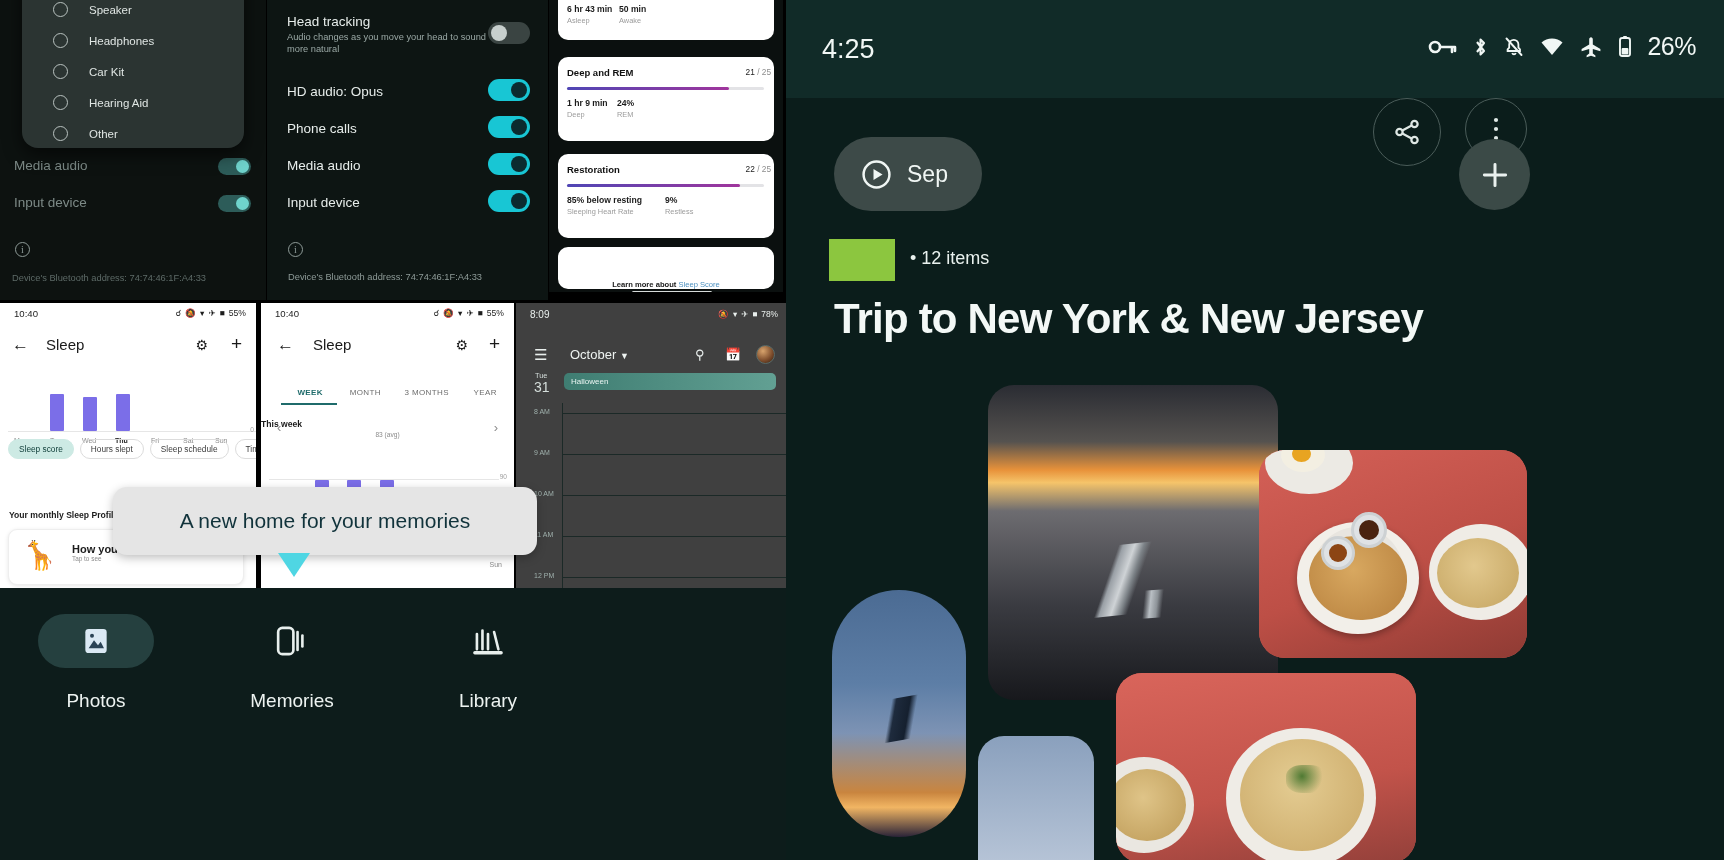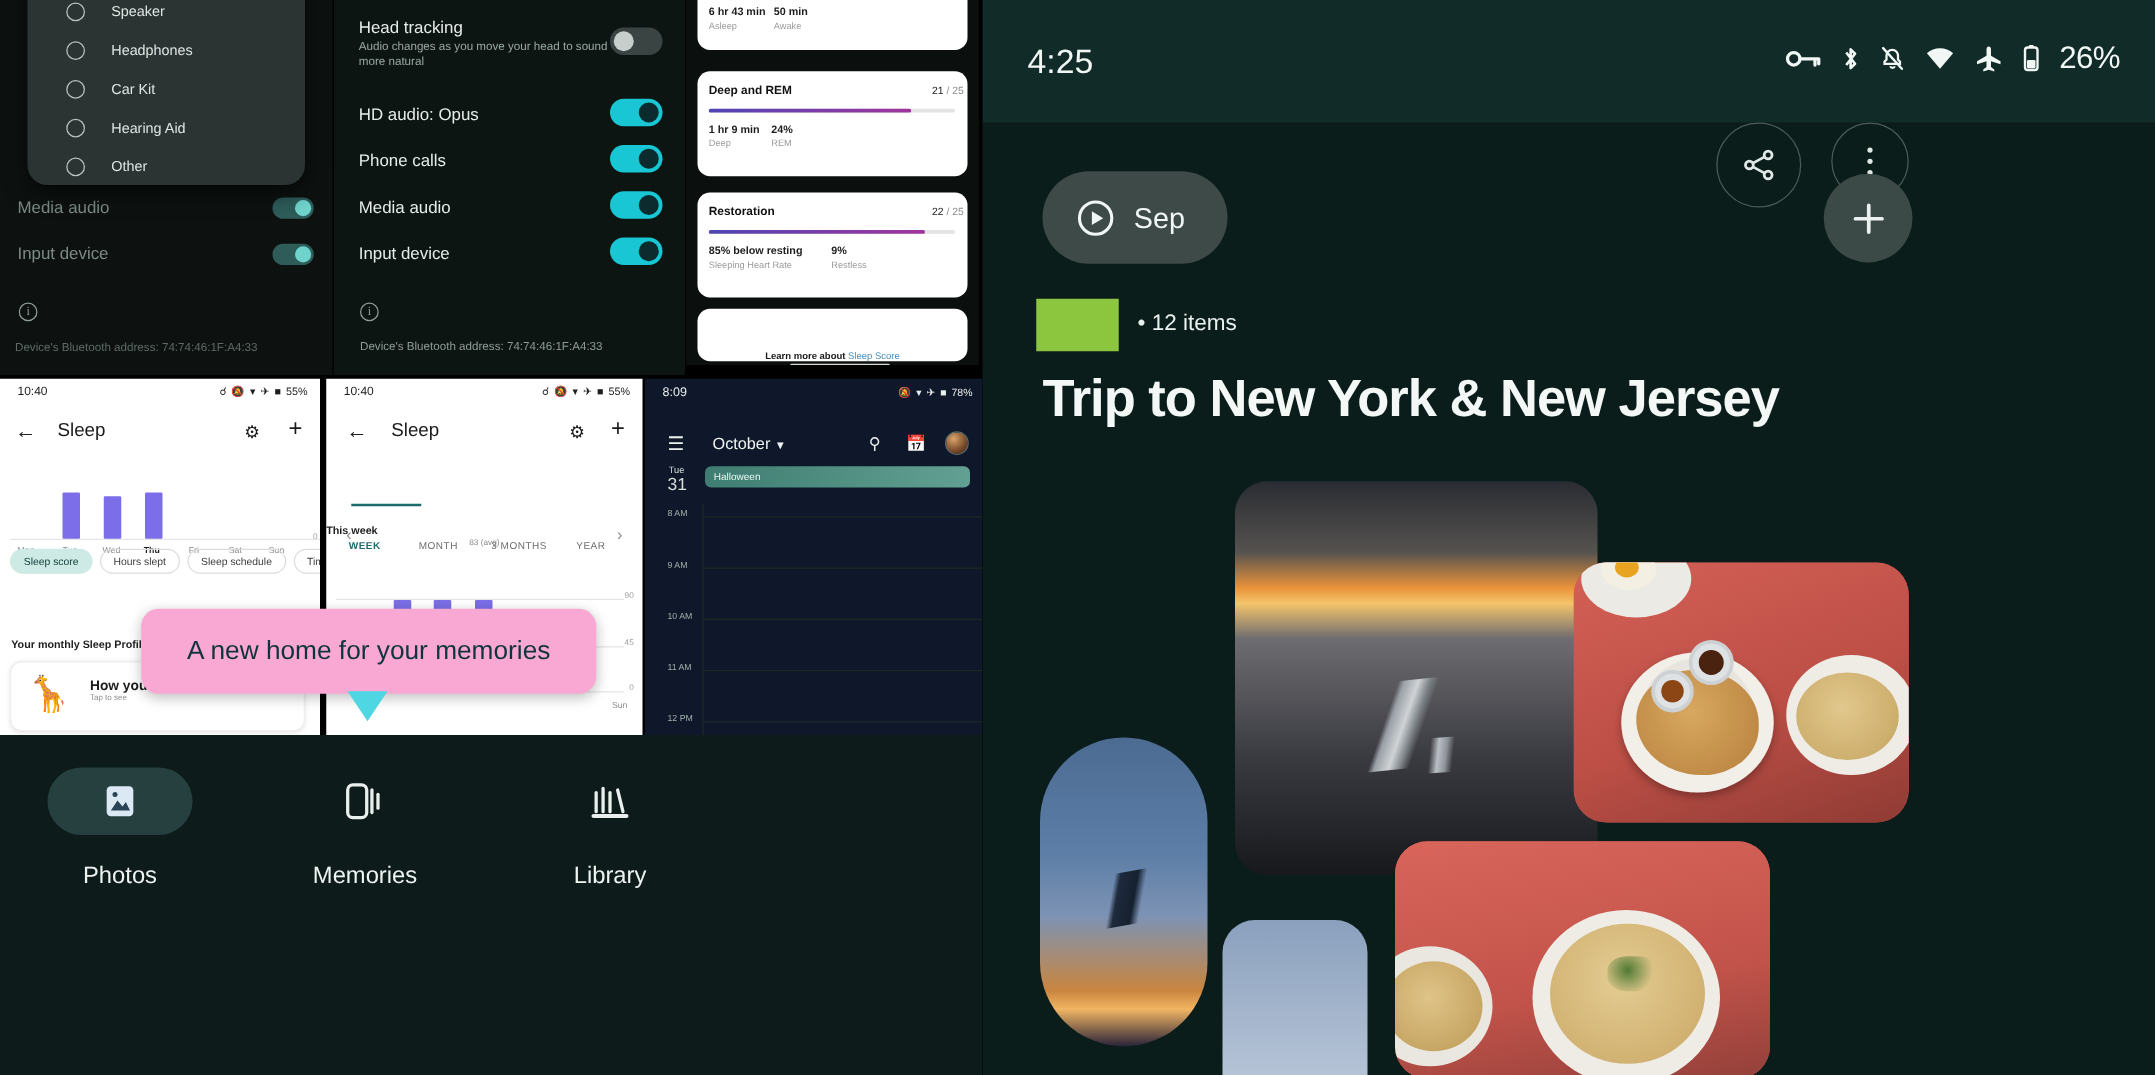--- a/index.html
+++ b/index.html
@@ -50,21 +50,21 @@
   .cSml { position:absolute; color:#9b9b9b; font-size:7.4px;}
   #learnMore { position:absolute; left:0; top:280px; width:234px; text-align:center; font-size:7.6px; color:#1a1a1a; font-weight:bold;}
   #learnMore .lnk { color:#4b8fbf; font-weight:normal;}
   #homeBar { position:absolute; left:83px; top:291px; width:80px; height:3px; border-radius:2px; background:#d6dad9;}
 
   
   #panelD { position:absolute; left:0; top:303px; width:256px; height:285px; background:#fff; overflow:hidden;}
   
   #panelE { position:absolute; left:261px; top:303px; width:253px; height:285px; background:#fff; overflow:hidden;}
   
-  #panelF { position:absolute; left:516px; top:303px; width:270px; height:285px; background:#0f172a; overflow:hidden;}
+  #panelF { position:absolute; left:516px; top:303px; width:270px; height:285px; background:#404040; overflow:hidden;}
 
   .statusBarW { position:absolute; left:0; top:0; width:100%; height:24px; }
   .sbTimeW { position:absolute; left:14px; top:5px; font-size:9.6px; color:#1d1d1d; }
   .sbIconsW { position:absolute; right:10px; top:5px; font-size:8.6px; color:#1d1d1d; display:flex; align-items:center; gap:4px;}
   .appbarW { position:absolute; left:0; width:100%; height:38px; }
   .backArrow { position:absolute; font-size:17px; color:#202020; }
   .appTitleW { position:absolute; font-size:15px; color:#1a1a1a; font-weight:500;}
   .gear { position:absolute; font-size:14px; color:#1a1a1a;}
   .plus { position:absolute; font-size:19px; color:#1a1a1a; font-weight:300;}
 
@@ -74,21 +74,21 @@
   .axisLine { position:absolute; height:1px; background:#e6e6e6;}
   .chipRow { position:absolute; display:flex; gap:6px; }
   .chip { border:1px solid #dcdcdc; border-radius:13px; padding:4px 10px; font-size:8.3px; color:#3c3c3c; white-space:nowrap;}
   .chip.sel { background:#cdeae4; border-color:#cdeae4; color:#13413c;}
   .sectTtl { position:absolute; font-size:8.6px; font-weight:bold; color:#1d1d1d;}
   .profCard { position:absolute; background:#fff; border:1px solid #eee; border-radius:9px; box-shadow:0 1px 4px rgba(0,0,0,.10);}
   .profTtl { position:absolute; font-size:11px; font-weight:bold; color:#1c1c1c;}
   .profSub { position:absolute; font-size:6.4px; color:#8d8d8d;}
 
   .tabBar { position:absolute; display:flex; }
-  .tabItem { font-size:8px; color:#6d6d6d; letter-spacing:.4px; text-align:left;margin-top:44px;}
+  .tabItem { font-size:8px; color:#6d6d6d; letter-spacing:.4px; text-align:right;}
   .tabItem.act { color:#1f6b6b; font-weight:bold;}
   .tabUnd { position:absolute; height:2.2px; background:#1f6b6b;}
   .wkTtl { position:absolute; width:100%; text-align:left; font-size:8.6px; font-weight:bold; color:#1b1b1b;}
   .wkSub { position:absolute; width:100%; text-align:center; font-size:6.6px; color:#8b8b8b;}
   .chev { position:absolute; font-size:13px; color:#8d8d8d;}
   .yLbl { position:absolute; font-size:6.6px; color:#a0a0a0; }
 
   
   .sbTimeD { position:absolute; left:14px; top:6px; font-size:10px; color:#e9efed;}
   .sbIconsD { position:absolute; right:8px; top:6px; font-size:8.4px; color:#e9efed; display:flex; align-items:center; gap:4px;}
@@ -98,22 +98,22 @@
   .avatarC { position:absolute; width:19px;height:19px;border-radius:50%;
             background:radial-gradient(circle at 35% 30%, #d8a36c, #7a4a2a 60%, #2b1c12);
             border:1.4px solid #5a6b68;}
   .calDayN { position:absolute; color:#d5dedb; }
   .evtChip { position:absolute; border-radius:5px; background:linear-gradient(90deg,#3f7d72,#62a093); color:#eaf5f2; font-size:8px; padding:4px 7px;}
   .hrLbl { position:absolute; font-size:7px; color:#9fb0ac;}
   .hrLine { position:absolute; height:1px; background:#1b2927;}
   .calVline { position:absolute; width:1px; background:#1b2927;}
 
   
-  #tooltip { position:absolute; left:113px; top:487px; width:364px; height:68px;
-             background:#f9a8d4; border-radius:14px; display:flex; align-items:center; justify-content:center;
+  #tooltip { position:absolute; left:113px; top:487px; width:424px; height:68px;
+             background:#e5e5e5; border-radius:14px; display:flex; align-items:center; justify-content:center;
              box-shadow:0 3px 10px rgba(0,0,0,.25); z-index:40;}
   #tooltip .tt { font-size:21px; color:#11333b; }
   #ttTail { position:absolute; left:278px; top:553px; width:0;height:0;
             border-left:16px solid transparent;border-right:16px solid transparent;border-top:24px solid #4fd6e3; z-index:40;}
 
   
   #photosNav { position:absolute; left:0; top:588px; width:786px; height:272px; background:#0d1c1b; z-index:50;}
   .navItem { position:absolute; top:26px; width:160px; text-align:center; }
   .navPill { width:116px;height:54px;border-radius:27px;margin:0 auto; display:flex;align-items:center;justify-content:center;}
   .navPill.sel { background:#25403f;}

